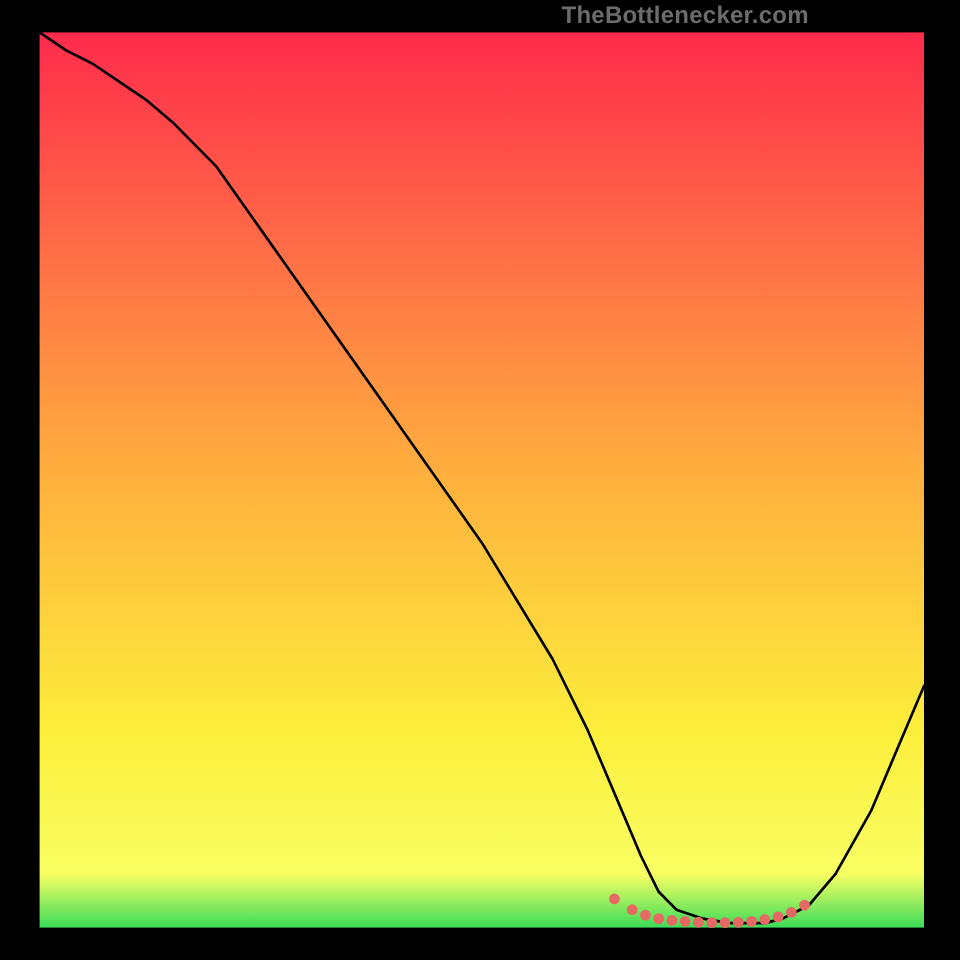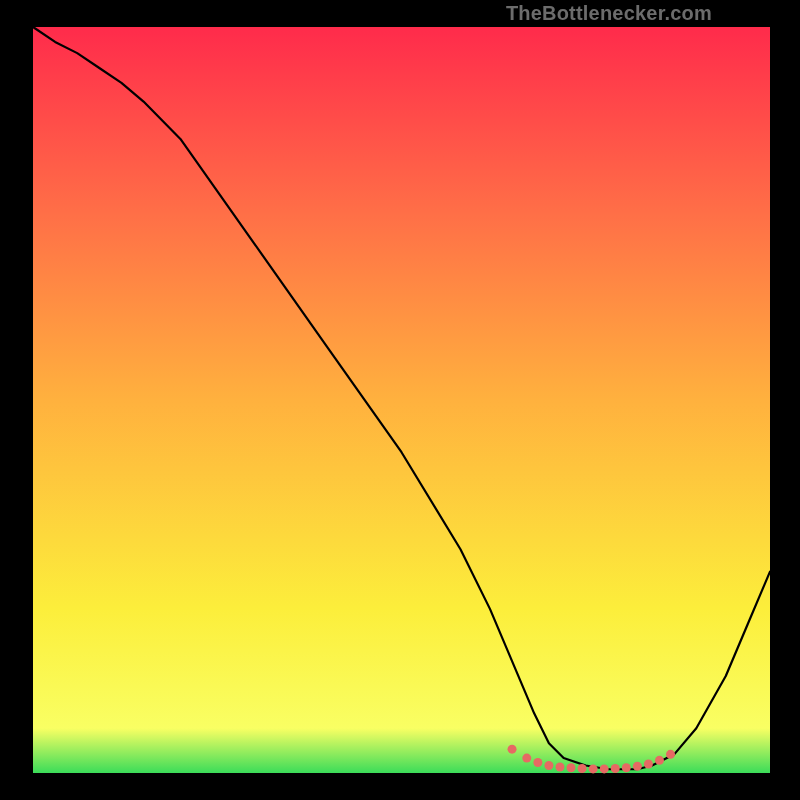--- a/index.html
+++ b/index.html
@@ -10,21 +10,20 @@
     background: #000000;
     overflow: hidden;
   }
   .frame {
     position: absolute;
     left: 0;
     top: 0;
     width: 684px;
     height: 800px;
     background: #000000;
-    padding-left: 38px;
   }
   .attribution {
     position: absolute;
     top: 2px;
     right: 10px;
     font-family: Arial, Helvetica, sans-serif;
     font-size: 20px;
     font-weight: bold;
     color: #6c6c6c;
     letter-spacing: 0.2px;

